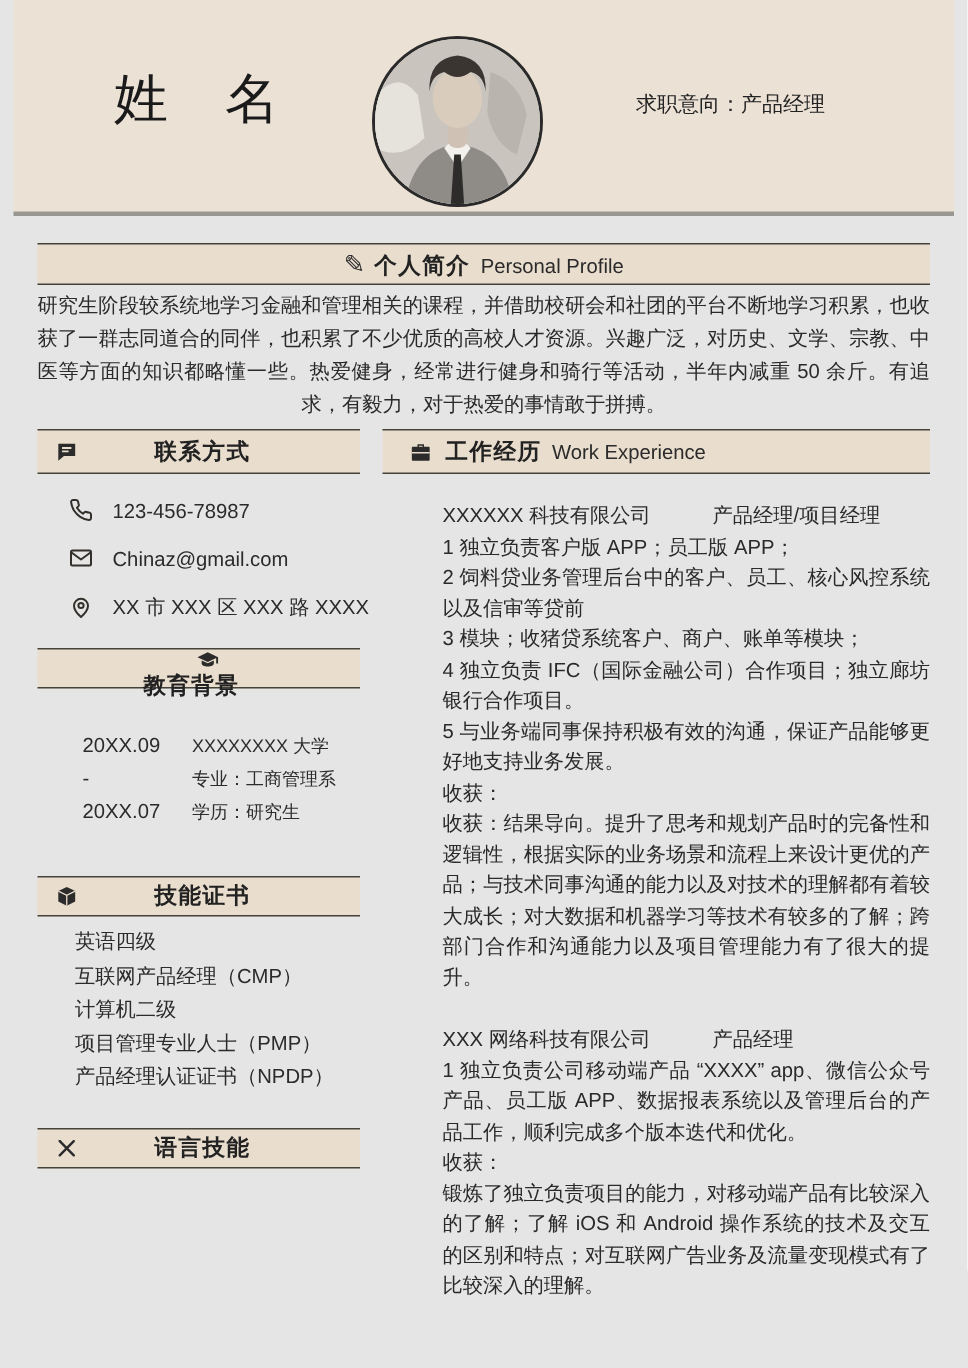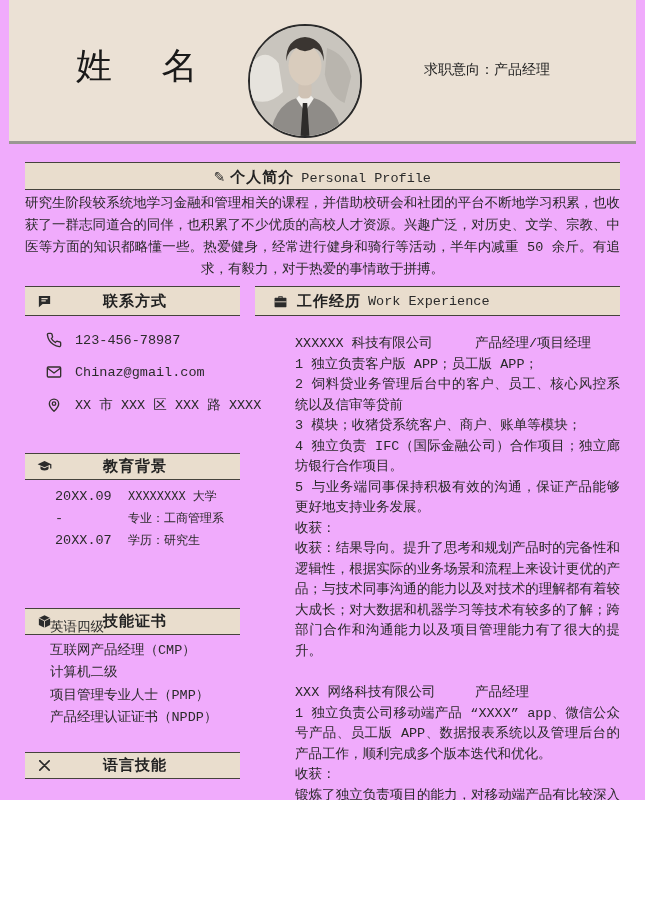--- a/index.html
+++ b/index.html
@@ -1,18 +1,18 @@
 <!DOCTYPE html>
 <html><head>
 <meta charset="utf-8">
 <style>
   html,body{margin:0;padding:0;background:#ffffff;}
   .page{
-    position:relative;width:645px;height:800px;background:#f0abfc;overflow:hidden;
-    font-family:Liberation Mono, monospace;color:#2b2b2b;
+    position:relative;width:645px;height:912px;background:#e5e5e5;overflow:hidden;
+    font-family:Liberation Sans, sans-serif;color:#2b2b2b;
   }
   
   .header{position:absolute;left:9px;top:0;width:627px;height:141px;
     background:#ebe1d5;border-bottom:3px solid #9a9792;}
   .name{position:absolute;left:76px;top:42px;font-size:36px;color:#1a1a1a;
     letter-spacing:2px;word-spacing:24px;white-space:nowrap;}
   .photo{position:absolute;left:248px;top:24px;width:110px;height:110px;border-radius:50%;
     border:2px solid #2a2a2a;overflow:hidden;background:#cfcbc4;}
   .photo svg{display:block;width:100%;height:100%;}
   .intention{position:absolute;left:424px;top:61px;font-size:14px;color:#222;white-space:nowrap;}
@@ -22,22 +22,22 @@
   .bar .ico{width:15px;height:15px;flex:0 0 auto;color:#2b2b2b;}
   .bar .ico svg{display:block;width:100%;height:100%;}
   .bar-title-zh{font-size:15px;font-weight:700;color:#222;letter-spacing:1px;}
   .bar-title-en{font-size:13.5px;font-weight:400;color:#2b2b2b;margin-left:7px;letter-spacing:0;}
   .bar.centered .center-wrap{flex:1;text-align:center;}
   .pen-glyph{font-size:17px;margin-right:6px;font-style:normal;}
   .profile-bar{left:25px;top:162px;width:595px;height:28px;}
   .leftbar{left:25px;width:215px;height:27px;padding-left:12px;}
   .leftbar .center-wrap{flex:1;text-align:center;padding-right:22px;}
   .contact-bar{top:286px;height:30px;}
-  .edu-bar{top:453px;}
-  .cert-bar{top:584px;margin-top:24px;}
+  .edu-bar{top:432px;flex-direction:column;}
+  .cert-bar{top:584px;}
   .lang-bar{top:752px;}
   .work-bar{left:255px;top:286px;width:365px;height:30px;padding-left:18px;}
   .work-bar .bar-title-zh{margin-left:9px;}
   
   .profile-text{position:absolute;left:25px;top:193px;width:595px;margin:0;
     font-size:13.5px;line-height:22px;text-align:justify;text-align-last:center;color:#2a2a2a;}
   
   .contact-row{position:absolute;left:46px;display:flex;align-items:center;gap:13px;}
   .contact-row .cico{width:16px;height:16px;color:#33302c;flex:0 0 auto;}
   .contact-row .cico svg{display:block;width:100%;height:100%;}

